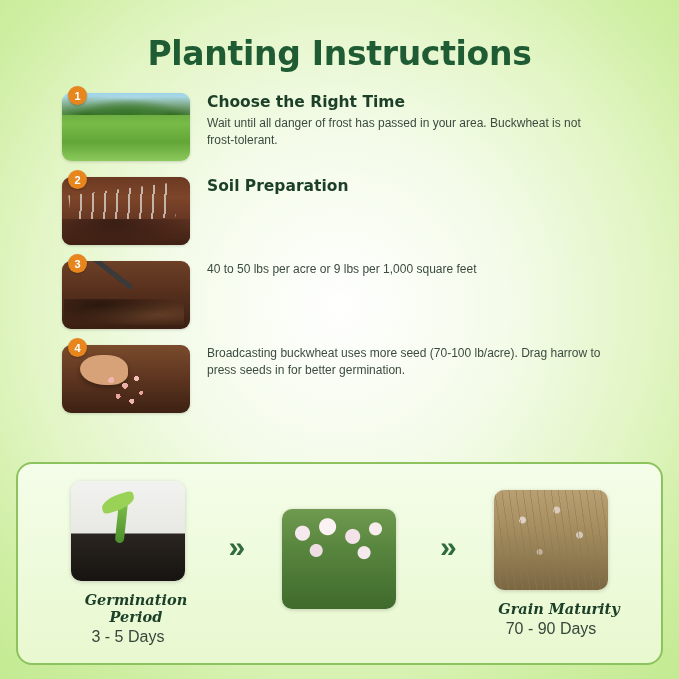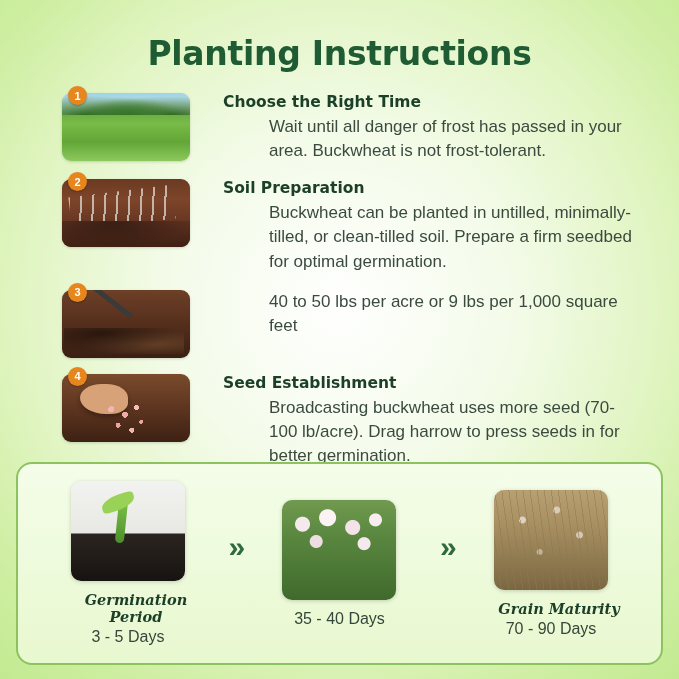--- a/index.html
+++ b/index.html
@@ -66,36 +66,35 @@
     color: #fff;
     font-size: 11px;
     font-weight: bold;
     display: flex;
     align-items: center;
     justify-content: center;
     z-index: 5;
     box-shadow: 0 1px 2px rgba(0,0,0,0.25);
   }
   .step-text {
-    padding-left: 33px;
+    padding-left: 17px;
     padding-top: 2px;
   }
   .step-title {
     font-size: 15.5px;
     font-weight: bold;
     color: #1c3f28;
     margin-bottom: 4px;
     font-family: "DejaVu Sans", sans-serif;
   }
   .step-body {
-    font-size: 17px;
+    font-size: 12px;
     line-height: 1.42;
     color: #3b4a3f;
     max-width: 400px;
-    margin-left: 46px;
   }
 
   
   .img-lawn {
     background:
       linear-gradient(to bottom, #bfe2f3 0%, #cfe8e2 16%, #5f9f3a 17%, #79bb48 45%, #62a637 72%, #8cc95c 100%);
   }
   .img-lawn:after {
     content: "";
     position: absolute;
@@ -293,60 +292,57 @@
       </div>
     </div>
 
     <div class="step">
       <div class="thumb-wrap">
         <div class="badge">2</div>
         <div class="thumb img-rake"></div>
       </div>
       <div class="step-text">
         <div class="step-title">Soil Preparation</div>
-        <div class="step-body">Buckwheat can be planted in untilled, minimally-tilled, or clean-tilled soil. Prepare a firm seedbed for optimal germination.</div>
       </div>
     </div>
 
     <div class="step">
       <div class="thumb-wrap">
         <div class="badge">3</div>
         <div class="thumb img-hoe"></div>
       </div>
       <div class="step-text">
         <div class="step-body">40 to 50 lbs per acre or 9 lbs per 1,000 square feet</div>
       </div>
     </div>
 
     <div class="step">
       <div class="thumb-wrap">
         <div class="badge">4</div>
         <div class="thumb img-seed"></div>
       </div>
       <div class="step-text">
-        <div class="step-title">Seed Establishment</div>
         <div class="step-body">Broadcasting buckwheat uses more seed (70-100 lb/acre). Drag harrow to press seeds in for better germination.</div>
       </div>
     </div>
 
   </div>
 
   <div class="timeline">
 
     <div class="stage">
       <div class="stage-img img-sprout"></div>
       <div class="stage-label">Germination Period</div>
       <div class="stage-days">3 - 5 Days</div>
     </div>
 
     <div class="arrow">»</div>
 
     <div class="stage">
       <div class="stage-img img-flower"></div>
-      <div class="stage-days">35 - 40 Days</div>
     </div>
 
     <div class="arrow">»</div>
 
     <div class="stage">
       <div class="stage-img img-grain"></div>
       <div class="stage-label">Grain Maturity</div>
       <div class="stage-days">70 - 90 Days</div>
     </div>
 

